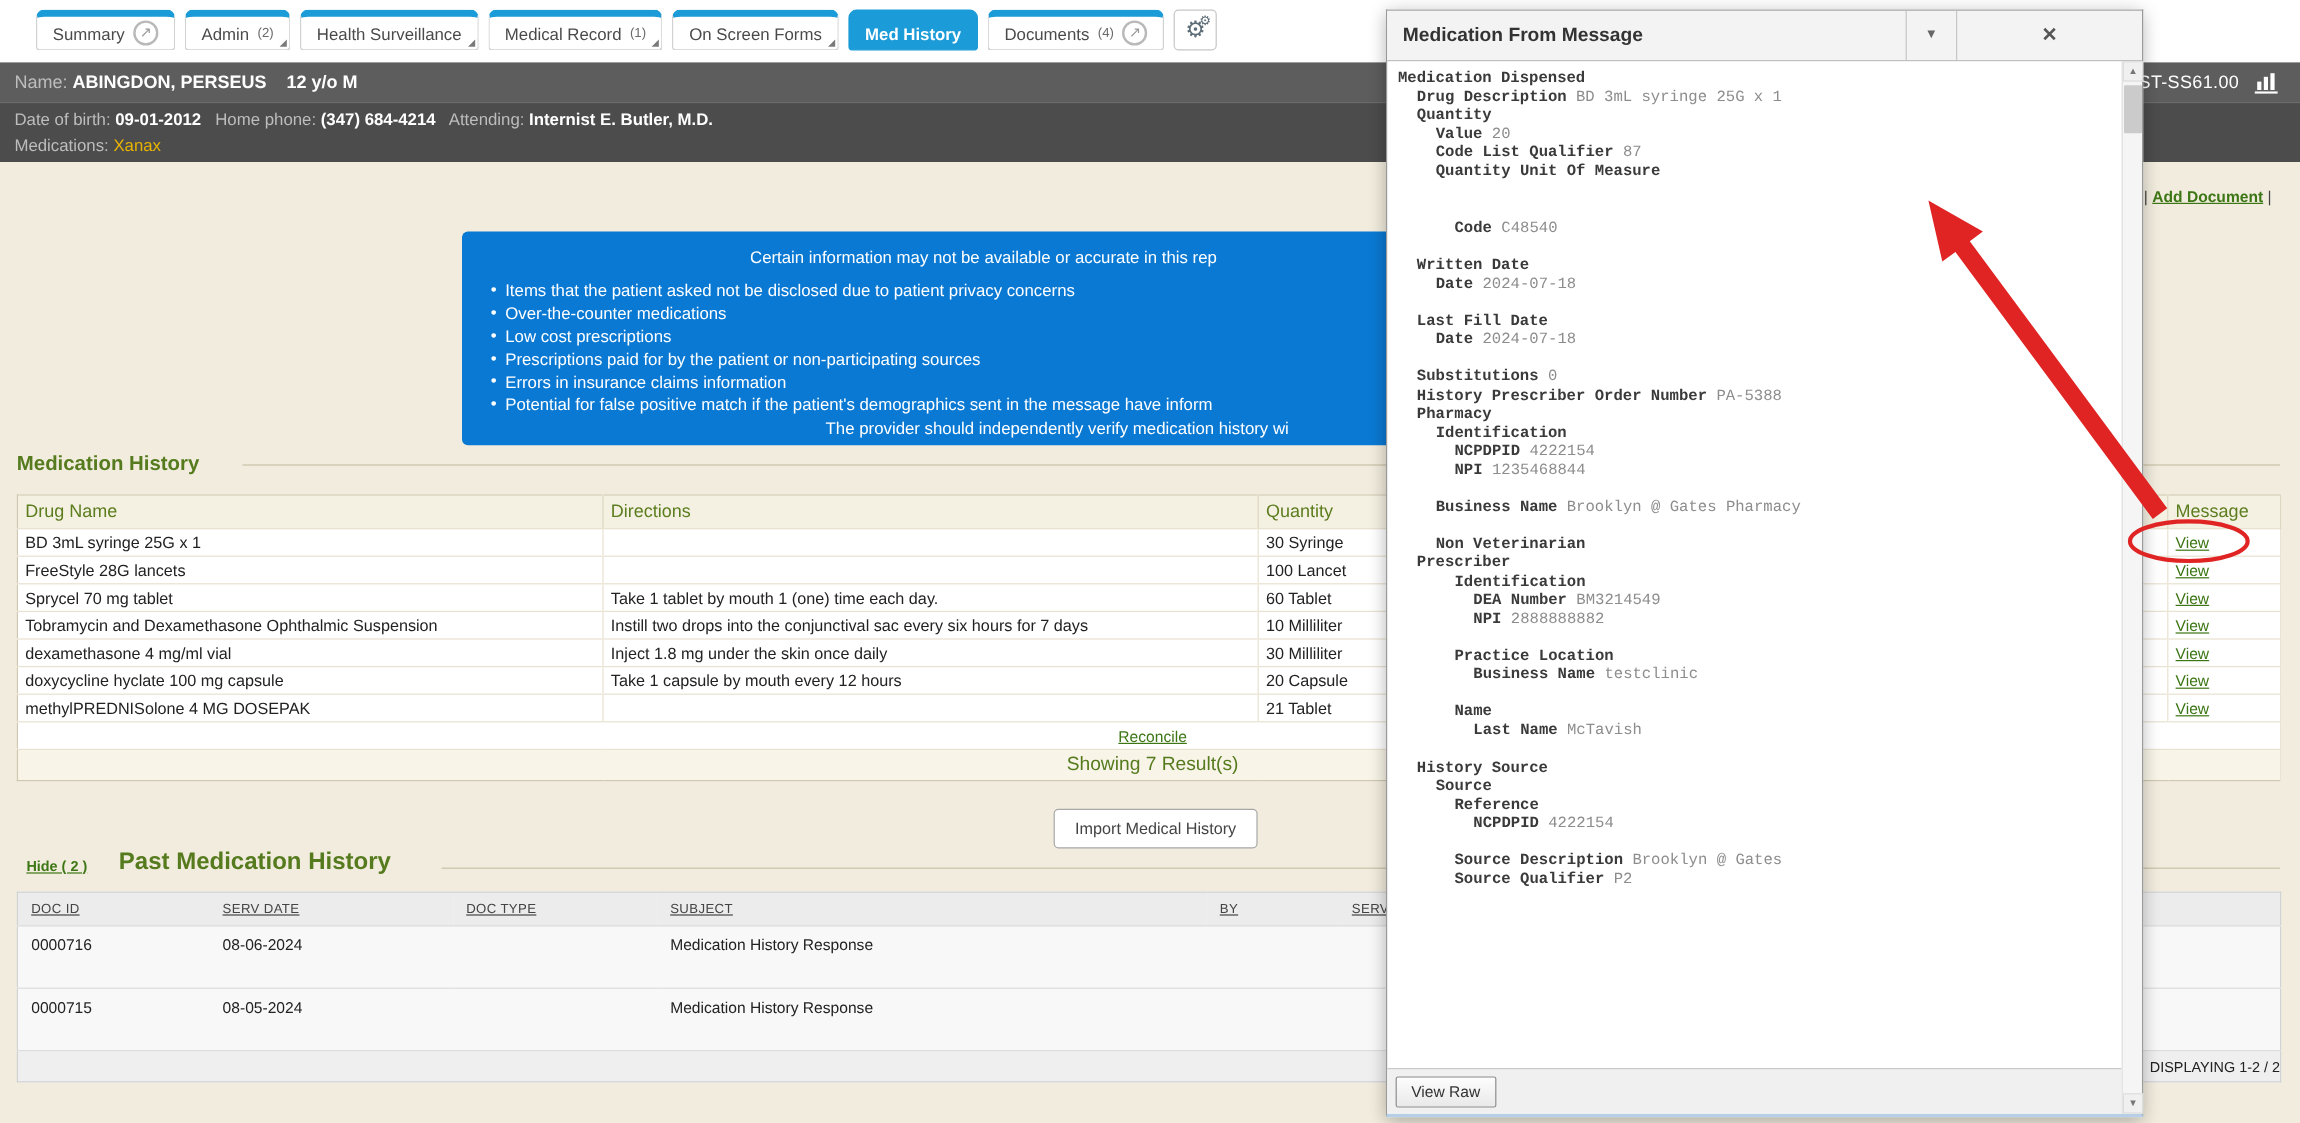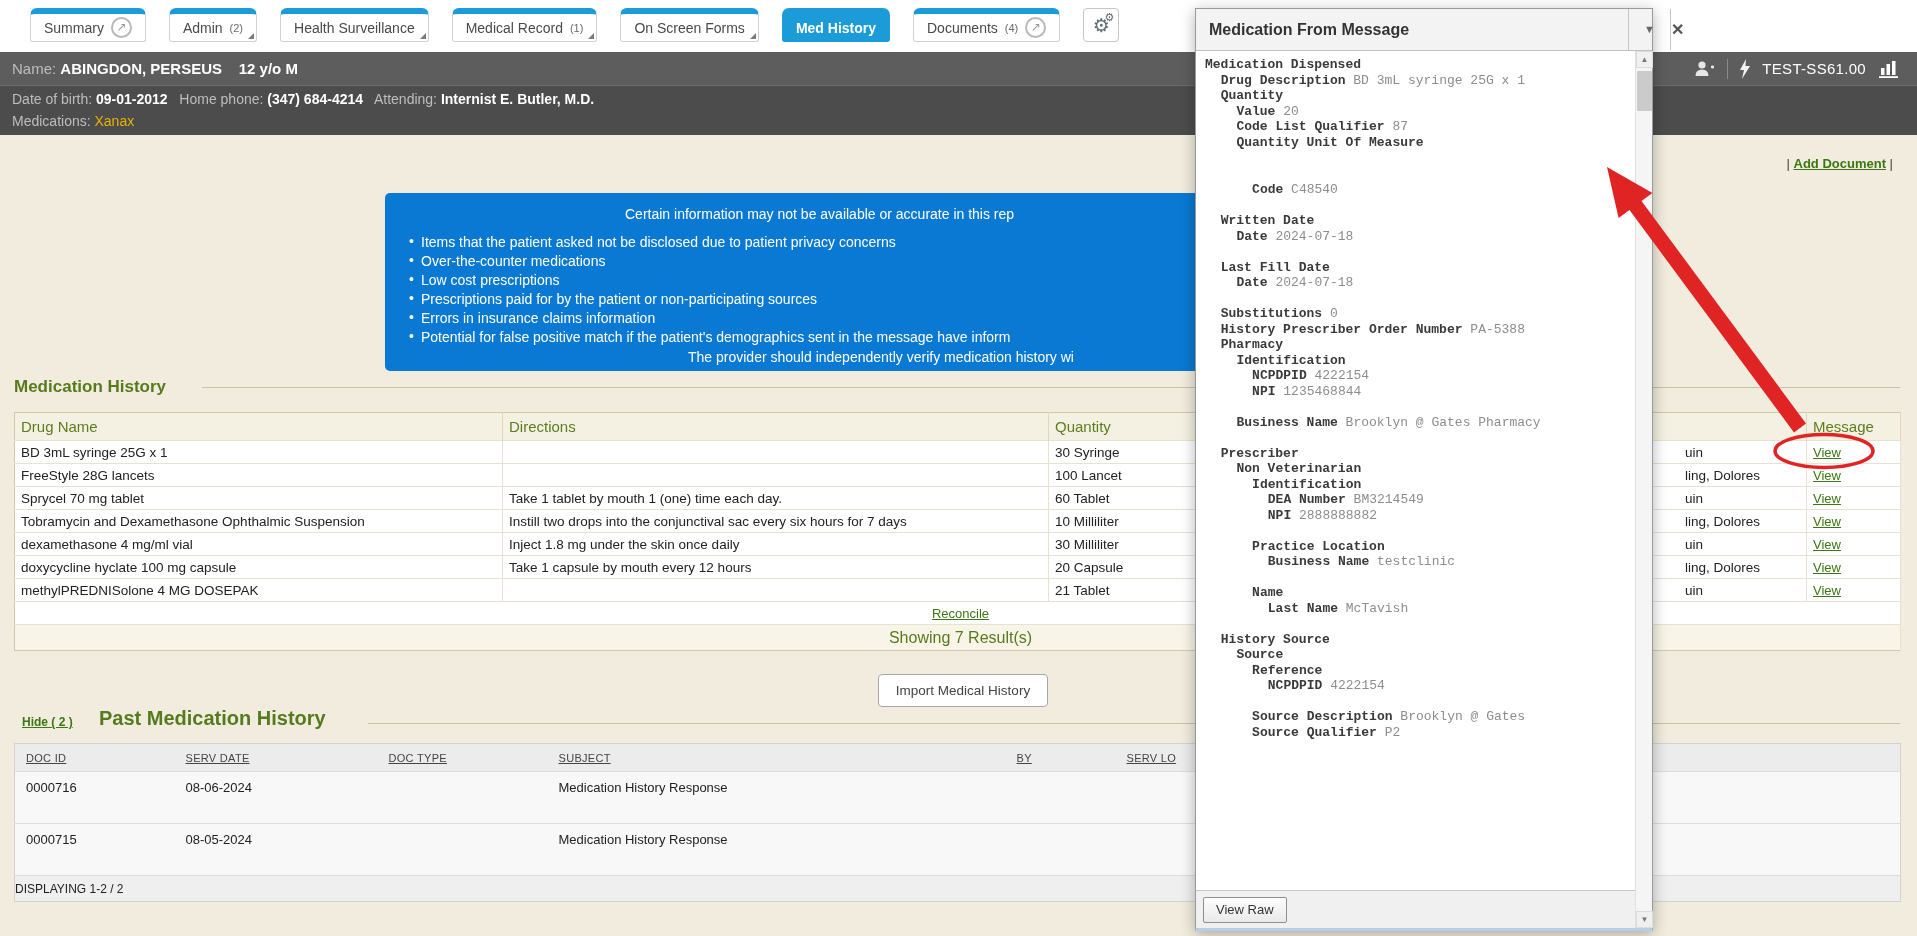--- a/index.html
+++ b/index.html
@@ -2,21 +2,21 @@
 <html><head>
 <meta charset="utf-8">
 <style>
   * { margin:0; padding:0; box-sizing:border-box; }
   html,body { width:1917px; height:936px; overflow:hidden; background:#fff;
     font-family:"Liberation Sans", sans-serif; }
   .abs { position:absolute; }
 
   
   #tabstrip { left:0; top:0; width:1917px; height:52px; background:#fff; }
-  #tabs { position:absolute; left:30px; top:8px; display:flex; gap:23px; height:34px; }
+  #tabs { position:absolute; left:30px; top:8px; display:flex; gap:8px; height:34px; }
   .tab { position:relative; display:flex; align-items:center; gap:7px; padding:0 13px;
     background:#fff; border:1px solid #d2d2d2; border-top:6px solid #1b9bd7;
     border-radius:7px 7px 3px 3px; font-size:14px; color:#4a4a4a; cursor:pointer; white-space:nowrap; }
   .tab .cnt { font-size:11px; color:#6a6a6a; }
   .tab.active { background:#1b9bd7; border-color:#1b9bd7; color:#fff; font-weight:bold; }
   .tab.notch::after { content:""; position:absolute; right:2px; bottom:2px;
     border-left:6px solid transparent; border-bottom:6px solid #7a7a7a; }
   .pop { width:21px; height:21px; border:2px solid #b9b9b9; border-radius:50%;
     color:#9a9a9a; font-size:12px; line-height:17px; text-align:center; flex:0 0 auto; }
   #gearbtn { position:relative; width:36px; border:1px solid #c6c6c6; border-top:1px solid #c6c6c6;
@@ -75,24 +75,24 @@
   #hidelink { left:22px; top:580px; font-size:12px; font-weight:bold; color:#3c7615;
     text-decoration:underline; cursor:pointer; }
   #pmh-title { left:99px; top:572px; font-size:20px; }
   #pmh-line { left:368px; right:17px; top:588px; border-top:1px solid #c9c2a8; }
 
   #pasttable { position:absolute; left:14px; top:608px; width:1886px; background:#f8f8f8;
     border:1px solid #d2d2d2; font-size:13px; color:#222; }
   #pasttable th { height:28px; background:#ececec; font-weight:normal; font-size:11px; color:#444;
     text-align:left; text-decoration:underline; padding-left:11px; letter-spacing:.3px; }
   #pasttable td { height:52px; vertical-align:top; padding:8px 0 0 11px; border-top:1px solid #ddd; }
-  #pasttable .foot td { height:26px; background:#efefef; text-align:left; font-size:12px; padding:6px 0 0 0;margin-left:28px; }
+  #pasttable .foot td { height:26px; background:#efefef; text-align:right; font-size:12px; padding:6px 0 0 0;margin-left:28px; }
 
   
-  #modal { left:1195px; top:8px; width:458px; height:923px; background:#fff;
+  #modal { left:1155px; top:8px; width:631px; height:923px; background:#fff;
     border:1px solid #9a9a9a; border-bottom:3px solid #b7cfe6;
     box-shadow:0 3px 14px rgba(0,0,0,.3); z-index:50; }
   #mtitle { position:absolute; left:0; top:0; right:0; height:42px; background:#f3f3f3;
     border-bottom:1px solid #c0c0c0; }
   #mtitle .t { position:absolute; left:13px; top:0; line-height:41px; font-size:16px;
     font-weight:bold; color:#333; }
   #mtitle .dv1 { position:absolute; left:432px; top:0; bottom:0; width:1px; background:#c6c6c6; }
   #mtitle .dv2 { position:absolute; left:474px; top:0; bottom:0; width:1px; background:#c6c6c6; }
   #mmin { position:absolute; left:433px; width:41px; top:0; height:41px; text-align:center;
     line-height:41px; color:#666; font-size:11px; cursor:pointer; }
@@ -377,22 +377,22 @@
         <div class="ln" style="padding-left: 0px;">&nbsp;</div>
         <div class="ln" style="padding-left: 15.7px;"><span class="b">Substitutions</span><span class="v"> 0</span></div>
         <div class="ln" style="padding-left: 15.7px;"><span class="b">History Prescriber Order Number</span><span class="v"> PA-5388</span></div>
         <div class="ln" style="padding-left: 15.7px;"><span class="b">Pharmacy</span></div>
         <div class="ln" style="padding-left: 31.4px;"><span class="b">Identification</span></div>
         <div class="ln" style="padding-left: 47.1px;"><span class="b">NCPDPID</span><span class="v"> 4222154</span></div>
         <div class="ln" style="padding-left: 47.1px;"><span class="b">NPI</span><span class="v"> 1235468844</span></div>
         <div class="ln" style="padding-left: 0px;">&nbsp;</div>
         <div class="ln" style="padding-left: 31.4px;"><span class="b">Business Name</span><span class="v"> Brooklyn @ Gates Pharmacy</span></div>
         <div class="ln" style="padding-left: 0px;">&nbsp;</div>
+        <div class="ln" style="padding-left: 31.4px;"><span class="b">Non Veterinarian</span></div>
         <div class="ln" style="padding-left: 15.7px;"><span class="b">Prescriber</span></div>
-        <div class="ln" style="padding-left: 31.4px;"><span class="b">Non Veterinarian</span></div>
         <div class="ln" style="padding-left: 47.1px;"><span class="b">Identification</span></div>
         <div class="ln" style="padding-left: 62.8px;"><span class="b">DEA Number</span><span class="v"> BM3214549</span></div>
         <div class="ln" style="padding-left: 62.8px;"><span class="b">NPI</span><span class="v"> 2888888882</span></div>
         <div class="ln" style="padding-left: 0px;">&nbsp;</div>
         <div class="ln" style="padding-left: 47.1px;"><span class="b">Practice Location</span></div>
         <div class="ln" style="padding-left: 62.8px;"><span class="b">Business Name</span><span class="v"> testclinic</span></div>
         <div class="ln" style="padding-left: 0px;">&nbsp;</div>
         <div class="ln" style="padding-left: 47.1px;"><span class="b">Name</span></div>
         <div class="ln" style="padding-left: 62.8px;"><span class="b">Last Name</span><span class="v"> McTavish</span></div>
         <div class="ln" style="padding-left: 0px;">&nbsp;</div>

